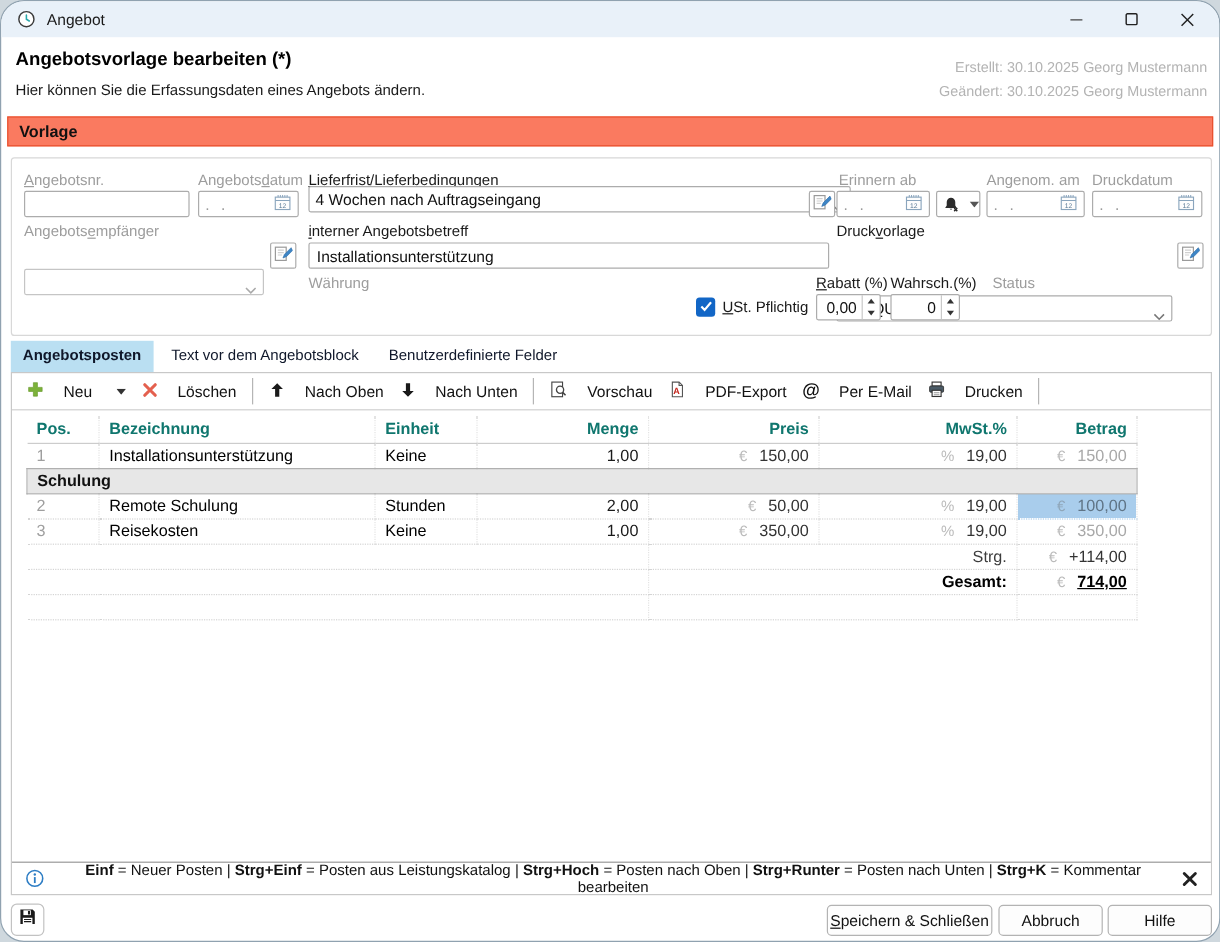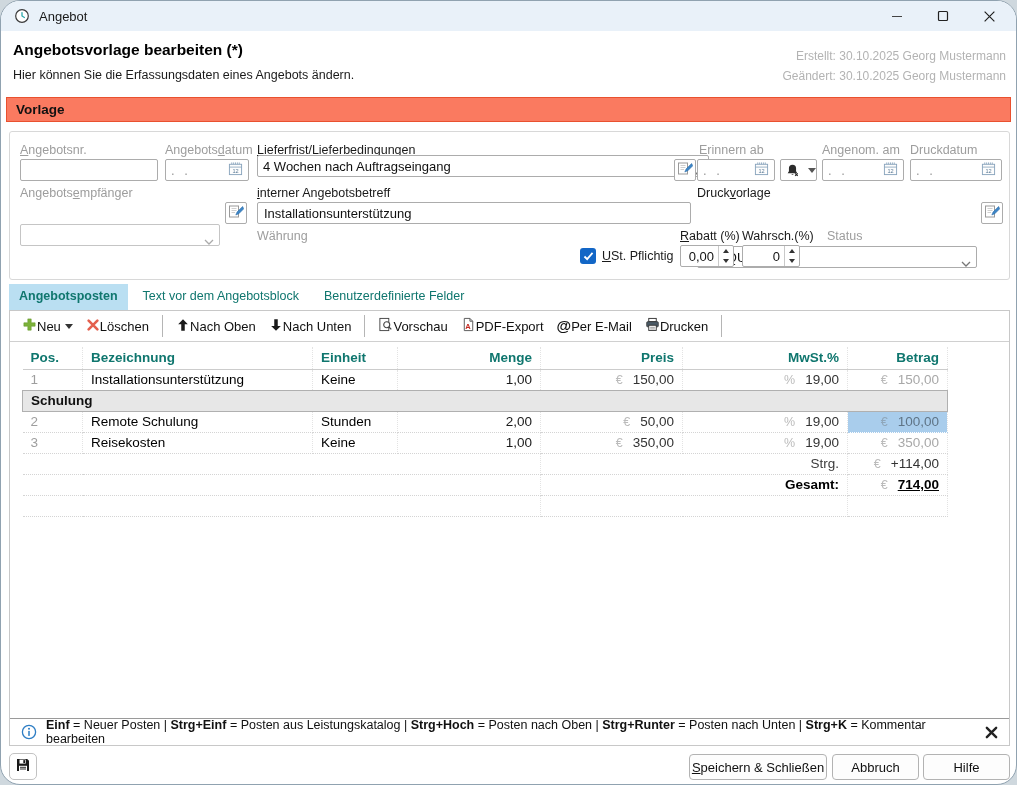--- a/index.html
+++ b/index.html
@@ -43,28 +43,28 @@
   .spin { padding:0; }
   .spin .val { flex:1; text-align:right; padding-right:4px; }
   .spin .btns { width:15px; height:20px; border-left:1px solid #c9c9c9; display:flex; flex-direction:column; }
   .spin .sb { flex:1; display:flex; align-items:center; justify-content:center; cursor:pointer; }
   .tri-up { width:0; height:0; border-left:3.5px solid transparent; border-right:3.5px solid transparent; border-bottom:4px solid #333; }
   .tri-dn { width:0; height:0; border-left:3.5px solid transparent; border-right:3.5px solid transparent; border-top:4px solid #333; }
   .checkbox { position:absolute; width:16px; height:16px; background:#1266c6; border-radius:3px;
     display:flex; align-items:center; justify-content:center; cursor:pointer; }
   
   .tabs { position:absolute; left:8px; top:283px; height:26px; display:flex; gap:5px; font-size:12.5px; }
-  .tab { padding:5px 10px; cursor:pointer; color:#0f766e; white-space:nowrap; }
+  .tab { padding:5px 10px; cursor:pointer; color:#0f172a; white-space:nowrap; }
   .tab.active { background:#badff2; font-weight:bold; }
   
   .content-panel { position:absolute; left:8px; top:309px; width:1001px; height:436px;
     border:1px solid #c8c8c8; background:#fff; }
   .toolbar { position:absolute; left:0; top:0; right:0; height:31px; border-bottom:1px solid #d0d0d0;
     display:flex; align-items:center; padding-left:12px; gap:13px; font-size:13px; color:#111; }
-  .tbtn { display:flex; align-items:center; gap:0; cursor:pointer; white-space:nowrap;text-align:center; }
+  .tbtn { display:flex; align-items:center; gap:16px; cursor:pointer; white-space:nowrap;text-align:center; }
   .tsep { width:1px; height:22px; background:#b5b5b5; }
   .at { font-weight:bold; font-size:15px; line-height:14px; }
   
   .table-wrap { position:absolute; left:12px; top:36px; width:925px; }
   table { border-collapse:collapse; table-layout:fixed; width:925px; font-size:13.5px; }
   th { font-weight:bold; color:#0f766e; padding:3px 8px; border-bottom:1px solid #cccccc;
        border-right:1px dotted #e3e3e3; height:22px; text-align:left; white-space:nowrap;margin-left:11px; }
   th.r { text-align:right; }
   td { height:21px; padding:0 8px; border-bottom:1px dotted #d4d4d4; border-right:1px dotted #e3e3e3;
        white-space:nowrap; overflow:hidden; }
@@ -78,21 +78,21 @@
   td.sel .cur { color:#8fa6b9; }
   td.sel .num { color:#5f7486; }
   tr[data-name="group-row"] td { background:#e7e7e7; border:1px solid #b0b0b0; font-weight:bold; color:#111; }
   .totals-first td { border-top:1px solid #8c8c8c; }
   .t-label { text-align:right; color:#3c3c3c; }
   .t-label.b { color:#000; font-weight:bold; }
   .t-value .num.u { text-decoration:underline; }
   .t-value .num.b { color:#000; font-weight:bold; }
   
   .hintbar { position:absolute; left:0; right:0; bottom:0; height:27px; border-top:1px solid #9a9a9a;
-    display:flex; align-items:center; padding:0 11px; gap:9px; font-size:12.5px; color:#111; background:#fff; }
+    display:flex; align-items:center; padding:0 11px; gap:9px; font-size:12.5px; color:#111; background:#fff;text-align:center; }
   .hint-close { margin-left:auto; cursor:pointer; display:flex; align-items:center; }
   
   .save-btn { position:absolute; left:8px; top:752px; width:28px; height:27px; border:1px solid #c2c2c2;
     border-radius:5px; background:#fff; display:flex; align-items:center; justify-content:center; cursor:pointer; }
   .btn { position:absolute; top:753px; height:26px; border:1px solid #b3b3b3; border-radius:4px;
     background:#fdfdfd; font-size:13px; color:#111; display:flex; align-items:center; justify-content:center; cursor:pointer; }
 </style>
 </head>
 <body>
 

